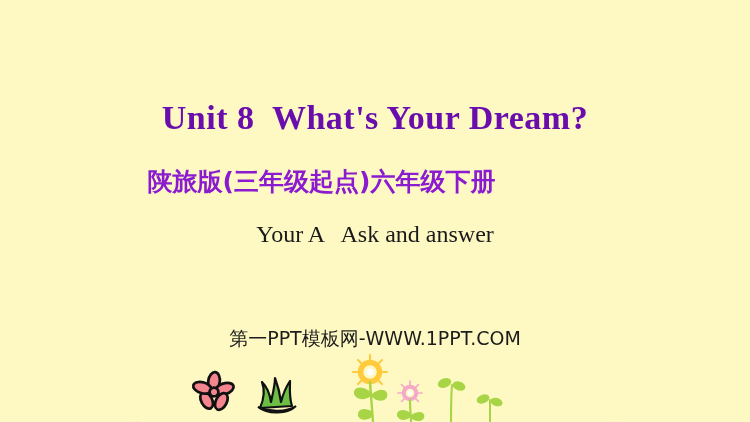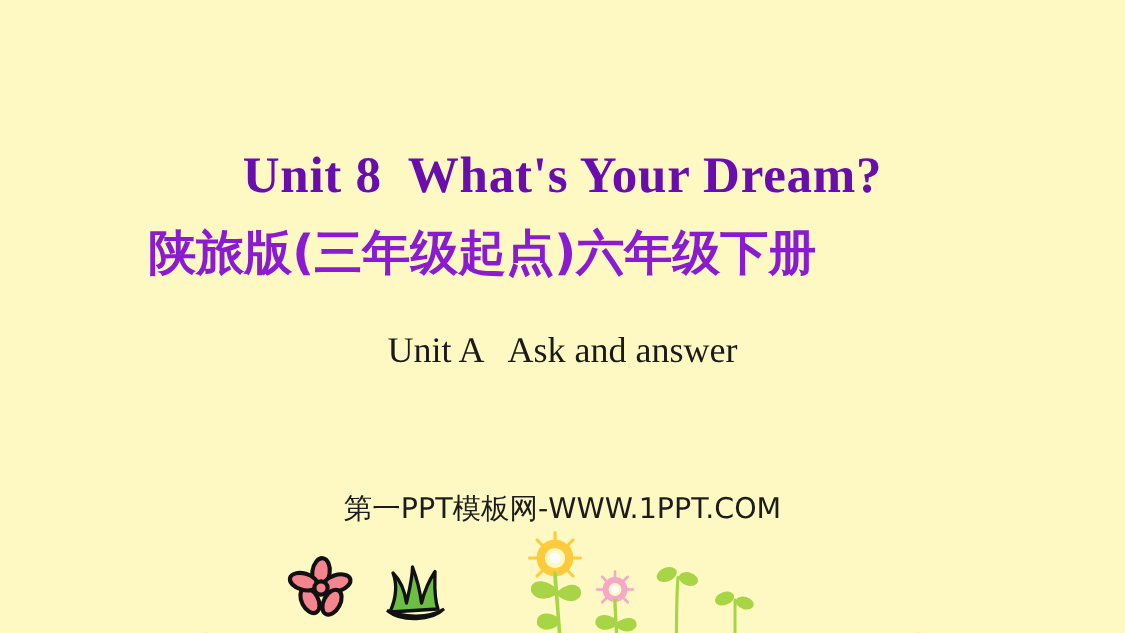--- a/index.html
+++ b/index.html
@@ -45,25 +45,25 @@
     font-size: 34px;
     letter-spacing: 0.5px;
     color: #6A0DAD;
     white-space: pre;
     line-height: 1.1;
   }
 
   .slide-subtitle {
     position: absolute;
     left: 0;
-    top: 150px;
+    top: 168px;
     width: 643px;
     font-family: "DejaVu Sans", "Liberation Sans", sans-serif;
     font-weight: bold;
-    font-size: 32px;
+    font-size: 25px;
     color: #8A1BD0;
     letter-spacing: 0px;
     line-height: 1.15;
   }
 
   .slide-part {
     position: absolute;
     left: 0;
     top: 221px;
     width: 750px;
@@ -193,19 +193,19 @@
 
     </g>
   </svg>
 
   <div class="text-stack">
 
     <div class="slide-title">Unit 8  What's Your Dream?</div>
 
     <div class="slide-subtitle">陕旅版(三年级起点)六年级下册</div>
 
-    <div class="slide-part">Unit A   Ask and answer</div>
+    <div class="slide-part">Your A   Ask and answer</div>
 
     <div class="watermark">第一PPT模板网-WWW.1PPT.COM</div>
 
   </div>
 
 </div>
 
 </body></html>

